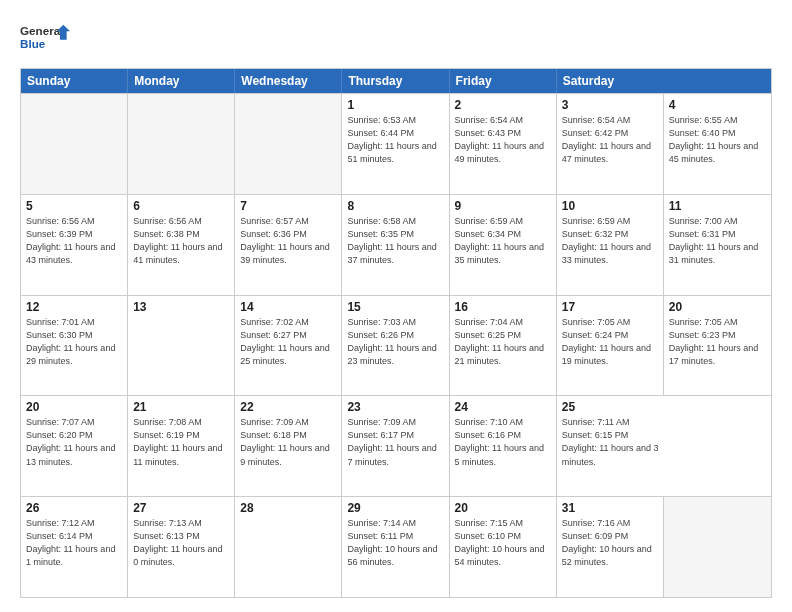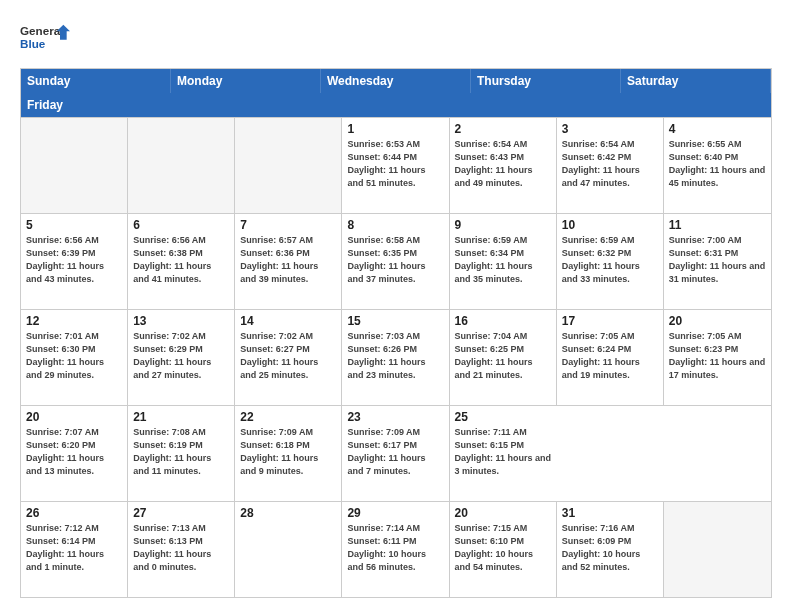--- a/index.html
+++ b/index.html
@@ -42,21 +42,21 @@
       color: #555;
     }
     .calendar {
       flex: 1;
       display: flex;
       flex-direction: column;
       border: 1px solid #ccc;
     }
     .cal-header {
       display: grid;
-      grid-template-columns: repeat(5, 1fr);
+      grid-template-columns: repeat(7, 1fr);
       background: #2a6aba;
     }
     .cal-header-cell {
       color: #fff;
       font-size: 12px;
       font-weight: bold;
       padding: 5px 6px;
       text-align: left;
       border-right: 1px solid #4a80c4;
     }
@@ -86,21 +86,20 @@
     .day-num {
       font-size: 12px;
       font-weight: bold;
       margin-bottom: 2px;
       color: #222;
     }
     .day-info {
       font-size: 9px;
       line-height: 1.45;
       color: #444;
-      font-weight: bold;
     }
   </style>
 </head>
 <body>
 
 <div class="page">
   <div class="header">
     <div class="logo">
   <svg width="50" height="40" viewBox="0 0 60 40">
     <text x="0" y="16" font-size="14" font-weight="bold" font-family="Arial,sans-serif" fill="#333">General</text>
@@ -113,22 +112,22 @@
       <div class="subtitle"></div>
     </div>
   </div>
 
   <div class="calendar">
     <div class="cal-header" id="cal-header">
         <div class="cal-header-cell">Sunday</div>
         <div class="cal-header-cell">Monday</div>
         <div class="cal-header-cell">Wednesday</div>
         <div class="cal-header-cell">Thursday</div>
+        <div class="cal-header-cell">Friday</div>
         <div class="cal-header-cell">Saturday</div>
-        <div class="cal-header-cell">Friday</div>
       </div>
     <div class="cal-body" id="cal-body">
         <div class="cal-row">
           <div class="cal-cell empty"></div>
           <div class="cal-cell empty"></div>
           <div class="cal-cell empty"></div>
           <div class="cal-cell">
             <div class="day-num">1</div>
             <div class="day-info">Sunrise: 6:53 AM
 Sunset: 6:44 PM
@@ -211,24 +210,20 @@
         <div class="cal-row">
           <div class="cal-cell">
             <div class="day-num">12</div>
             <div class="day-info">Sunrise: 7:01 AM
 Sunset: 6:30 PM
 Daylight: 11 hours
 and 29 minutes.</div>
           </div>
           <div class="cal-cell">
             <div class="day-num">13</div>
-            <div class="day-info">Sunrise: 7:02 AM
-Sunset: 6:29 PM
-Daylight: 11 hours
-and 27 minutes.</div>
           </div>
           <div class="cal-cell">
             <div class="day-num">14</div>
             <div class="day-info">Sunrise: 7:02 AM
 Sunset: 6:27 PM
 Daylight: 11 hours
 and 25 minutes.</div>
           </div>
           <div class="cal-cell">
             <div class="day-num">15</div>
@@ -280,20 +275,27 @@
 Sunset: 6:18 PM
 Daylight: 11 hours
 and 9 minutes.</div>
           </div>
           <div class="cal-cell">
             <div class="day-num">23</div>
             <div class="day-info">Sunrise: 7:09 AM
 Sunset: 6:17 PM
 Daylight: 11 hours
 and 7 minutes.</div>
+          </div>
+          <div class="cal-cell">
+            <div class="day-num">24</div>
+            <div class="day-info">Sunrise: 7:10 AM
+Sunset: 6:16 PM
+Daylight: 11 hours
+and 5 minutes.</div>
           </div>
           <div class="cal-cell">
             <div class="day-num">25</div>
             <div class="day-info">Sunrise: 7:11 AM
 Sunset: 6:15 PM
 Daylight: 11 hours
 and 3 minutes.</div>
           </div>
         </div>
         <div class="cal-row">

